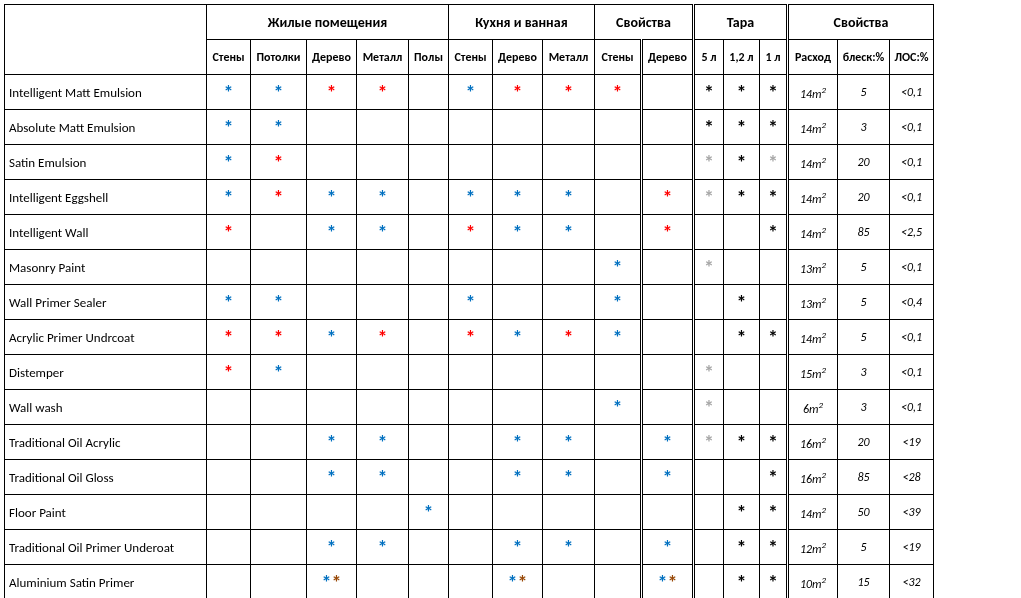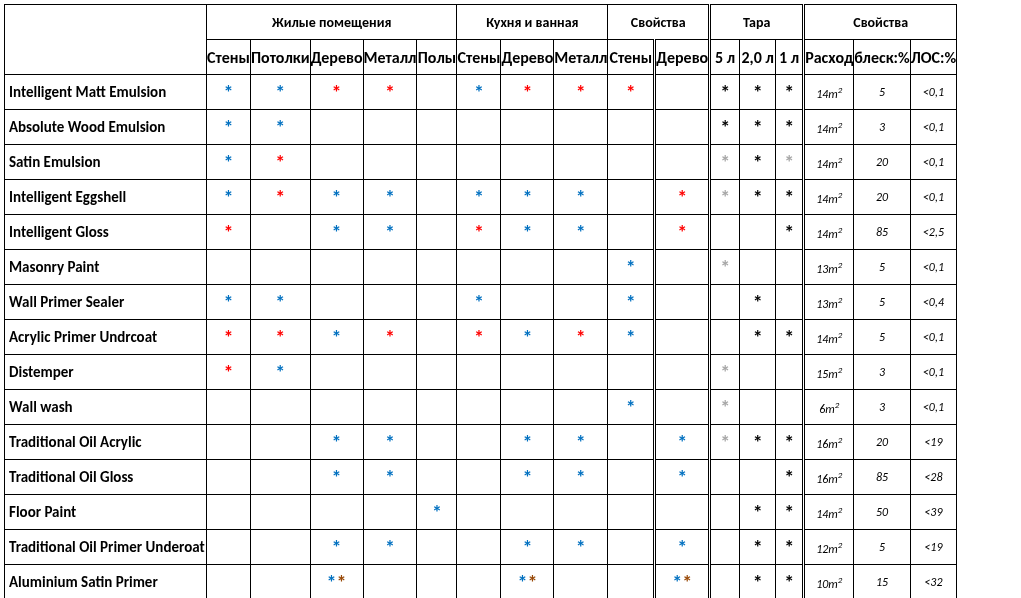--- a/index.html
+++ b/index.html
@@ -25,27 +25,27 @@
   }
   th {
     font-weight: bold;
     font-size: 13px;
   }
   .top-group {
     font-size: 14px;
   }
   .rowhead {
     text-align: left;
-    font-weight: bold;
+    font-weight: normal;
     padding-left: 4px;
-    font-size: 15px;
+    font-size: 13px;
     margin-top: 10px;
   }
   .sub {
-    font-size: 16px;
+    font-size: 12px;
   }
   .ast {
     font-size: 20px;
     font-weight: bold;
     line-height: 1;
   }
   .blue { color: #0070c0; }
   .red { color: #ff0000; }
   .black { color: #000; }
   .gray { color: #a6a6a6; }
@@ -94,21 +94,21 @@
         <th class="sub">Потолки</th>
         <th class="sub">Дерево</th>
         <th class="sub">Металл</th>
         <th class="sub">Полы</th>
         <th class="sub">Стены</th>
         <th class="sub">Дерево</th>
         <th class="sub">Металл</th>
         <th class="sub">Стены</th>
         <th class="sub dbl-left">Дерево</th>
         <th class="sub dbl-left">5 л</th>
-        <th class="sub">2,0 л</th>
+        <th class="sub">1,2 л</th>
         <th class="sub">1 л</th>
         <th class="sub dbl-left">Расход</th>
         <th class="sub">блеск:%</th>
         <th class="sub">ЛОС:%</th>
       </tr>
   </thead>
   <tbody id="tb">
       <tr>
         <td class="rowhead">Intelligent Matt Emulsion</td>
         <td><span class="ast blue">*</span></td>
@@ -122,21 +122,21 @@
         <td><span class="ast red">*</span></td>
         <td class="dbl-left"></td>
         <td class="dbl-left"><span class="ast black">*</span></td>
         <td><span class="ast black">*</span></td>
         <td><span class="ast black">*</span></td>
         <td class="prop dbl-left">14m<sup>2</sup></td>
         <td class="prop">5</td>
         <td class="prop">&lt;0,1</td>
       </tr>
       <tr>
-        <td class="rowhead">Absolute Wood Emulsion</td>
+        <td class="rowhead">Absolute Matt Emulsion</td>
         <td><span class="ast blue">*</span></td>
         <td><span class="ast blue">*</span></td>
         <td></td>
         <td></td>
         <td></td>
         <td></td>
         <td></td>
         <td></td>
         <td></td>
         <td class="dbl-left"></td>
@@ -179,21 +179,21 @@
         <td></td>
         <td class="dbl-left"><span class="ast red">*</span></td>
         <td class="dbl-left"><span class="ast gray">*</span></td>
         <td><span class="ast black">*</span></td>
         <td><span class="ast black">*</span></td>
         <td class="prop dbl-left">14m<sup>2</sup></td>
         <td class="prop">20</td>
         <td class="prop">&lt;0,1</td>
       </tr>
       <tr>
-        <td class="rowhead">Intelligent Gloss</td>
+        <td class="rowhead">Intelligent Wall</td>
         <td><span class="ast red">*</span></td>
         <td></td>
         <td><span class="ast blue">*</span></td>
         <td><span class="ast blue">*</span></td>
         <td></td>
         <td><span class="ast red">*</span></td>
         <td><span class="ast blue">*</span></td>
         <td><span class="ast blue">*</span></td>
         <td></td>
         <td class="dbl-left"><span class="ast red">*</span></td>

